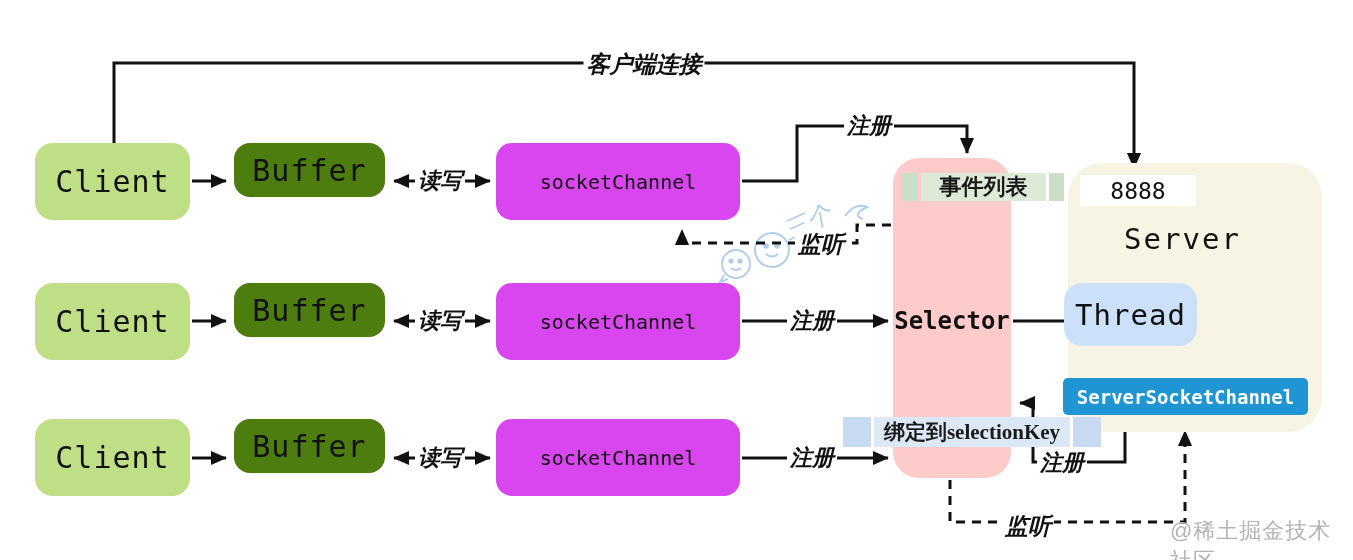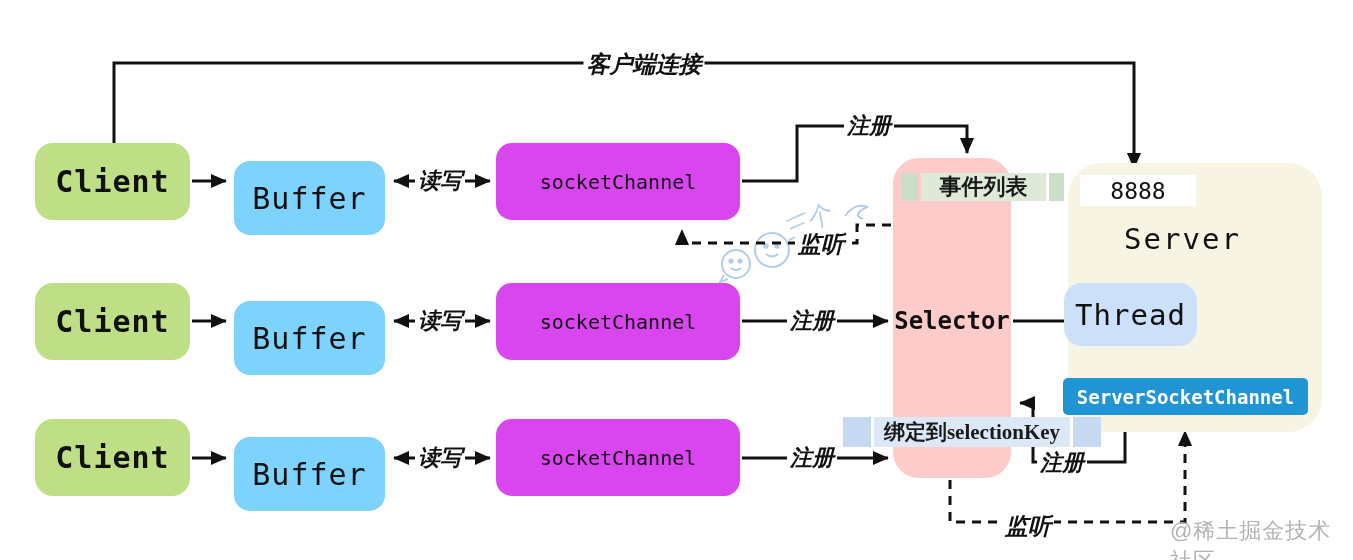--- a/index.html
+++ b/index.html
@@ -2,23 +2,23 @@
 <html><head>
 <meta charset="utf-8">
 <style>
   html,body{margin:0;padding:0;background:#ffffff;}
   .canvas{position:relative;width:1353px;height:560px;background:#ffffff;overflow:hidden;
           font-family:"DejaVu Sans Mono", monospace;}
   svg.wires{position:absolute;left:0;top:0;width:1353px;height:560px;z-index:1;}
   .box{position:absolute;display:flex;align-items:center;justify-content:center;
        z-index:3;box-sizing:border-box;color:#111;}
   .client{width:155px;height:77px;left:35px;background:#bfdf86;border-radius:18px;
-          font-size:30px;letter-spacing:1px;font-weight:bold;}
-  .buffer{width:151px;height:74px;left:234px;background:#7dd3fc;border-radius:16px;
-          font-size:30px;letter-spacing:1px;margin-top:18px;}
+          font-size:30px;letter-spacing:1px;}
+  .buffer{width:151px;height:54px;left:234px;background:#4d7c0f;border-radius:16px;
+          font-size:30px;letter-spacing:1px;}
   .schan{width:244px;height:77px;left:496px;background:#d946ef;border-radius:16px;
          font-size:20px;}
   .row1{top:143px;} .row2{top:283px;} .row3{top:419px;}
   .selector{position:absolute;left:893px;top:158px;width:118px;height:320px;
             background:#fdcbca;border-radius:26px;z-index:2;}
   .selector-label{position:absolute;left:0;top:149px;width:100%;text-align:center;
             font-size:24px;font-weight:bold;color:#111;}
   .server{position:absolute;left:1068px;top:163px;width:254px;height:269px;
           background:#f8f4e3;border-radius:34px;z-index:2;}
   .port{position:absolute;left:12px;top:12px;width:116px;height:31px;background:#ffffff;

